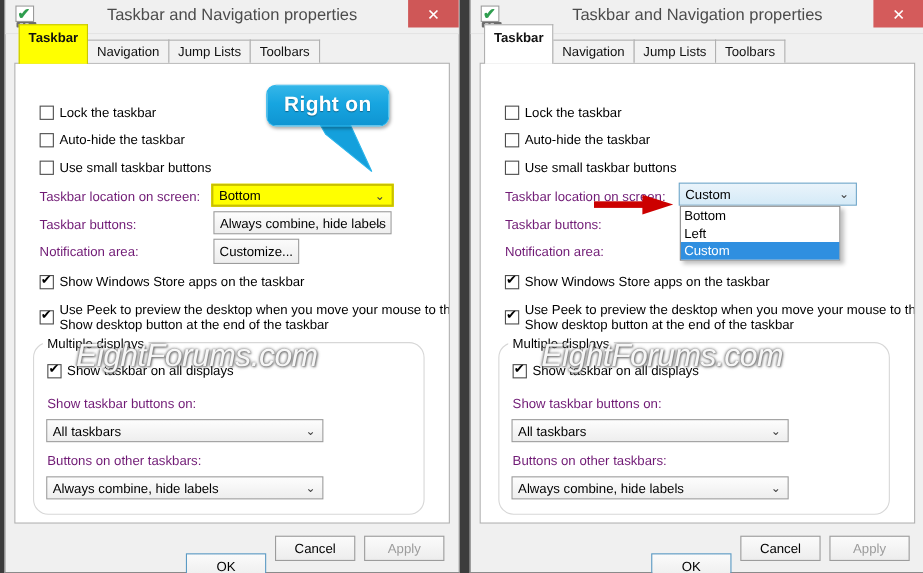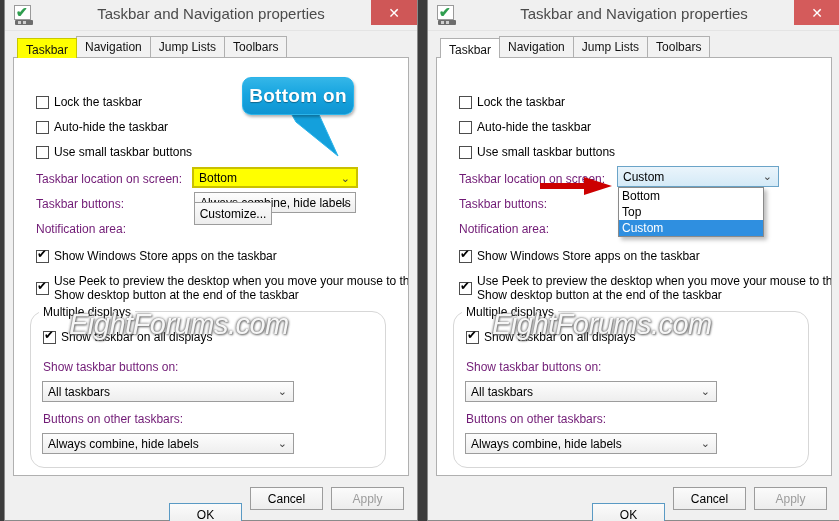--- a/index.html
+++ b/index.html
@@ -110,25 +110,26 @@
     color: #111;
     background: #f2f2f2;
     border: 1px solid #b0b0b0;
     border-bottom: none;
     margin-right: -1px;
     cursor: pointer;
     white-space: nowrap;
   }
   .tab.selected {
     background: #ffffff;
-    height: 20px;
+    height: 36px;
     line-height: 23px;
     margin-bottom: -1px;
     position: relative;
     z-index: 4;
+    font-weight: bold;
   }
   .tab.highlight {
     background: #ffff00;
     border-color: #c8c800;
   }
 
   .tabpage {
     flex: 1;
     background: #ffffff;
     border: 1px solid #b0b0b0;
@@ -363,21 +364,21 @@
           <span class="arrow">⌄</span>
         </div>
 
         <div class="lbl" style="left:22px; top:139px;">Taskbar buttons:</div>
         <div class="combo" style="left:180px; top:134px; width:162px;">
           <span>Always combine, hide labels</span>
           <span class="arrow">⌄</span>
         </div>
 
         <div class="lbl" style="left:22px; top:164px;">Notification area:</div>
-        <div class="btn" style="left:180px; top:144px; width:78px;">Customize...</div>
+        <div class="btn" style="left:180px; top:159px; width:78px;">Customize...</div>
 
         <div class="chk-row" style="left:22px; top:191px;">
           <span class="chk checked"></span>
           <span>Show Windows Store apps on the taskbar</span>
         </div>
 
         <div class="chk-row" style="left:22px; top:216px; align-items:flex-start;">
           <span class="chk checked" style="margin-top:8px;"></span>
           <span style="display:block; line-height:14px;">
             <span style="display:block;">Use Peek to preview the desktop when you move your mouse to the</span>
@@ -456,21 +457,21 @@
         <div class="combo active" style="left:180px; top:108px; width:162px;">
           <span>Custom</span>
           <span class="arrow">⌄</span>
         </div>
 
         <div class="lbl" style="left:22px; top:139px;">Taskbar buttons:</div>
         <div class="lbl" style="left:22px; top:164px;">Notification area:</div>
 
         <div class="dropdown" style="left:181px; top:129px; width:146px;">
           <div class="dd-item">Bottom</div>
-          <div class="dd-item">Top</div>
+          <div class="dd-item">Left</div>
           <div class="dd-item sel">Custom</div>
         </div>
 
         <div class="chk-row" style="left:22px; top:191px;">
           <span class="chk checked"></span>
           <span>Show Windows Store apps on the taskbar</span>
         </div>
 
         <div class="chk-row" style="left:22px; top:216px; align-items:flex-start;">
           <span class="chk checked" style="margin-top:8px;"></span>
@@ -511,21 +512,21 @@
       <div class="btn disabled" style="left:326px; top:5px; width:73px;">Apply</div>
     </div>
   </div>
 
   <svg id="callout-tail" viewBox="0 0 80 52">
     <polygon points="2,0 30,0 52,48 10,14" fill="#14a0dc" stroke="#2bb4ea" stroke-width="1"></polygon>
   </svg>
 
   <div id="callout">
     <div class="bubble"></div>
-    <div class="ctext">Bottom on</div>
+    <div class="ctext">Right on</div>
   </div>
 
   <svg id="red-arrow" viewBox="0 0 75 20">
     <rect x="0" y="7" width="48" height="6" fill="#cc0000"></rect>
     <polygon points="44,1 72,10 44,19" fill="#cc0000"></polygon>
   </svg>
 
 </div>
 
 </body></html>

